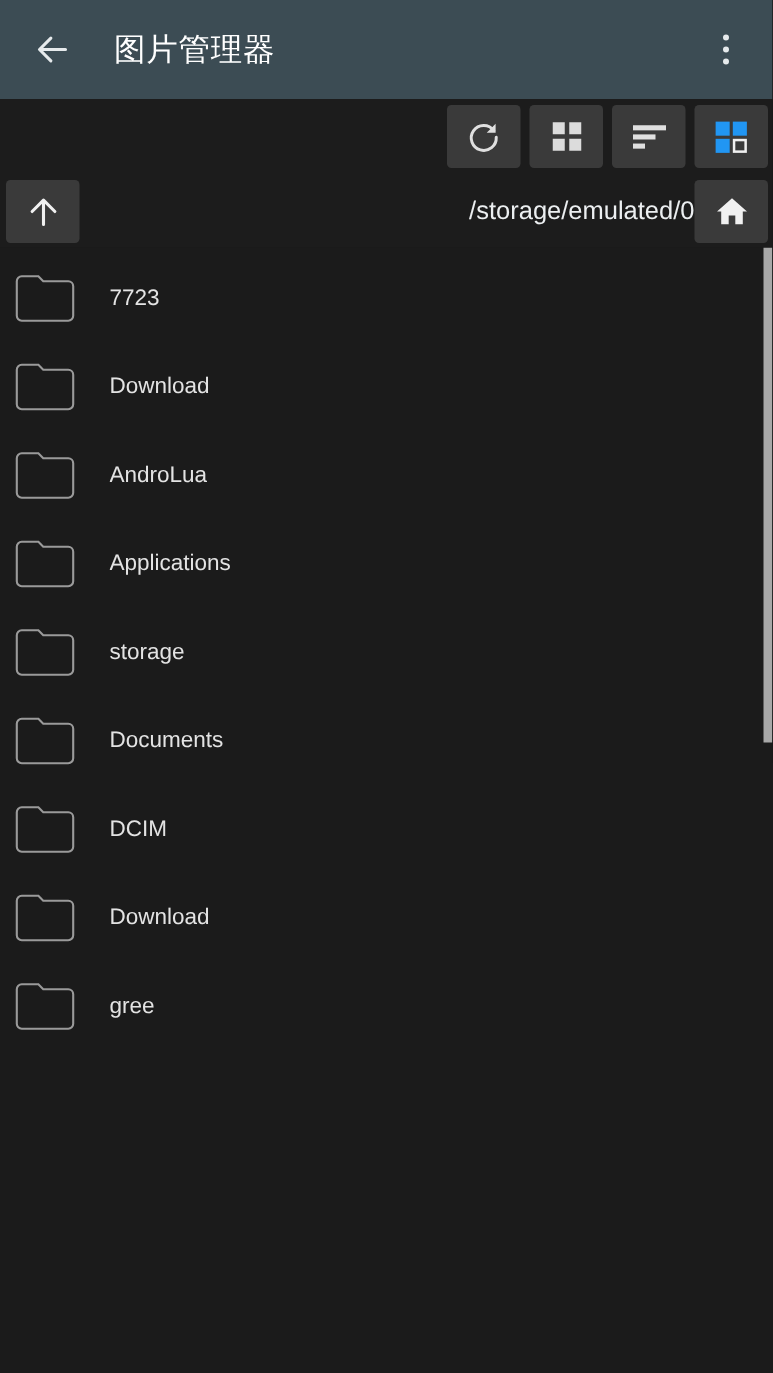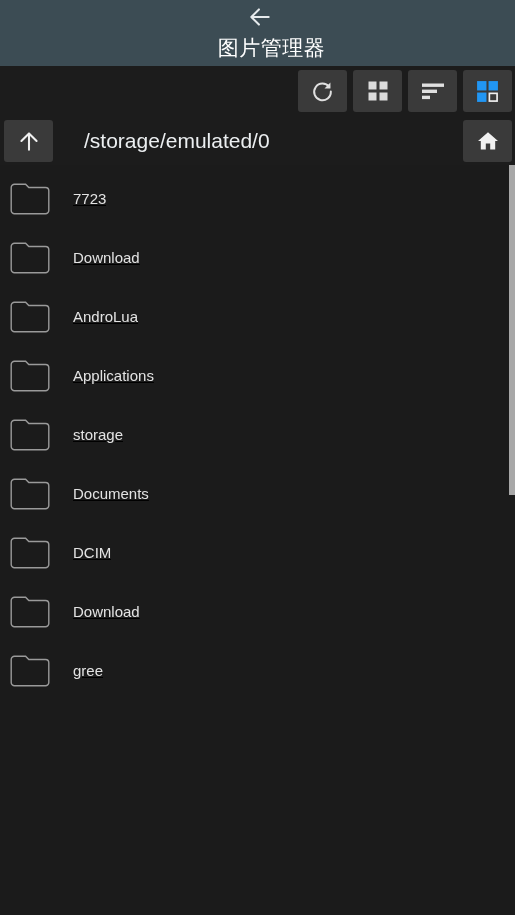--- a/index.html
+++ b/index.html
@@ -100,37 +100,37 @@
     background: #3a3a3a;
     border-radius: 3px;
     display: flex;
     align-items: center;
     justify-content: center;
     flex: 0 0 auto;
   }
   .path-text {
     flex: 1 1 auto;
     color: #eceff1;
-    font-size: 21px;
+    font-size: 17px;
     padding-left: 31px;
     white-space: nowrap;
     overflow: hidden;
     text-overflow: ellipsis;
+    text-align: right;
   }
 
   
   .list-wrap {
     position: relative;
     flex: 1 1 auto;
     background: #1b1b1b;
     overflow: hidden;
   }
   .list {
     padding-top: 4px;
-    text-decoration: underline;
   }
   .list-item {
     height: 59px;
     display: flex;
     align-items: center;
     padding-left: 10px;
   }
   .folder-icon {
     width: 40px;
     height: 32px;
@@ -161,21 +161,21 @@
     width: 6px;
     height: 330px;
     background: #a8a8a8;
   }
 </style>
 </head>
 <body>
 
 <div id="app">
 
-  <div class="titlebar" style="background: rgb(60, 76, 84); flex-direction: column;">
+  <div class="titlebar" style="background: rgb(60, 76, 84);">
     <div class="back-btn">
       <svg width="26" height="26" viewBox="0 0 24 24">
         <path d="M20 12 H5 M11 5 L4 12 L11 19" fill="none" stroke="#e6eaec" stroke-width="1.9" stroke-linecap="round" stroke-linejoin="round"></path>
       </svg>
     </div>
     <div class="title-text">图片管理器</div>
     <div class="overflow-btn">
       <i></i>
       <i></i>
       <i></i>

